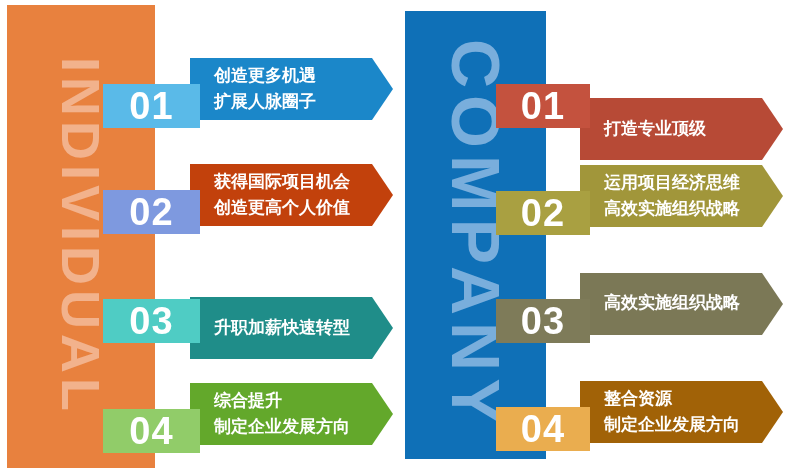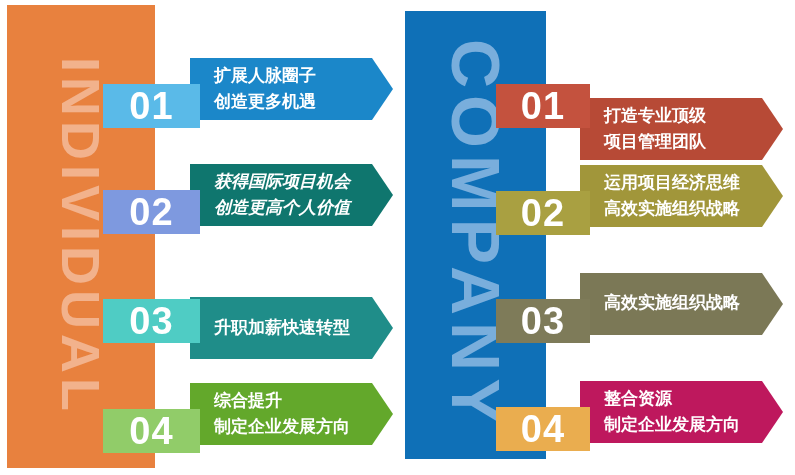--- a/index.html
+++ b/index.html
@@ -82,32 +82,32 @@
 <div class="canvas">
 
   <section>
     <div class="banner banner-ind" style="background-color: rgb(232, 129, 62);">
       <span class="banner-text" style="color: rgb(242, 178, 140);">INDIVIDUAL</span>
     </div>
 
     <div class="item col-ind r1">
       <div class="arrow" style="background-color: rgb(27, 135, 201);">
         <div class="arrow-text">
+          <div>创造更多机遇</div>
           <div>扩展人脉圈子</div>
-          <div>创造更多机遇</div>
         </div>
       </div>
       <div class="fold" style="background-color: rgb(19, 95, 135);"></div>
       <div class="numbox" style="background-color: rgb(90, 186, 232);">
         <span class="num">01</span>
       </div>
     </div>
 
     <div class="item col-ind r2">
-      <div class="arrow" style="background-color: #0f766e; font-style: italic;">
+      <div class="arrow" style="background-color: #c2410c;">
         <div class="arrow-text">
           <div>获得国际项目机会</div>
           <div>创造更高个人价值</div>
         </div>
       </div>
       <div class="fold" style="background-color: rgb(21, 48, 124);"></div>
       <div class="numbox" style="background-color: rgb(126, 153, 223);">
         <span class="num">02</span>
       </div>
     </div>
@@ -141,21 +141,20 @@
 
   <section>
     <div class="banner banner-com" style="background-color: rgb(15, 112, 183);">
       <span class="banner-text" style="color: rgb(121, 174, 220);">COMPANY</span>
     </div>
 
     <div class="item col-com r1">
       <div class="arrow" style="background-color: rgb(183, 74, 54); margin-top: 40px;">
         <div class="arrow-text">
           <div>打造专业顶级</div>
-          <div>项目管理团队</div>
         </div>
       </div>
       <div class="fold" style="background-color: rgb(22, 19, 16);"></div>
       <div class="numbox" style="background-color: rgb(196, 82, 62);">
         <span class="num">01</span>
       </div>
     </div>
 
     <div class="item col-com r2">
       <div class="arrow" style="background-color: rgb(161, 150, 58);">
@@ -177,21 +176,21 @@
           <div></div>
         </div>
       </div>
       <div class="fold" style="background-color: rgb(22, 19, 16);"></div>
       <div class="numbox" style="background-color: rgb(126, 123, 89);">
         <span class="num">03</span>
       </div>
     </div>
 
     <div class="item col-com r4">
-      <div class="arrow" style="background-color: #be185d;">
+      <div class="arrow" style="background-color: #a16207;">
         <div class="arrow-text">
           <div>整合资源</div>
           <div>制定企业发展方向</div>
         </div>
       </div>
       <div class="fold" style="background-color: rgb(22, 19, 16);"></div>
       <div class="numbox" style="background-color: rgb(234, 173, 79);">
         <span class="num">04</span>
       </div>
     </div>

